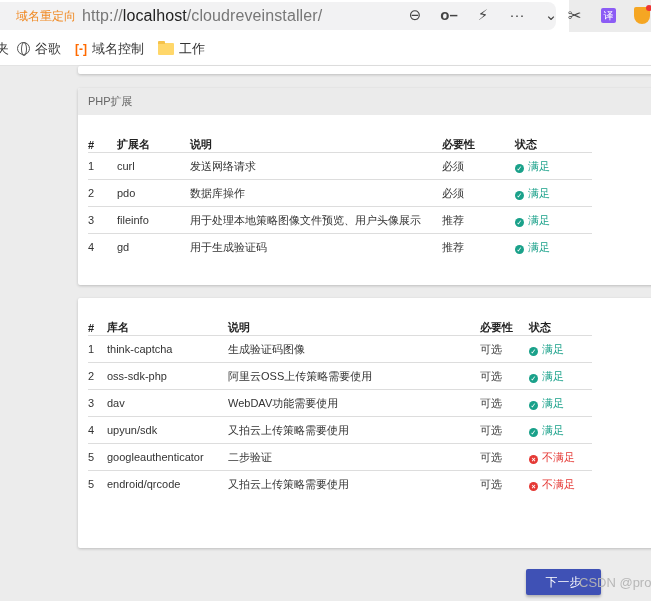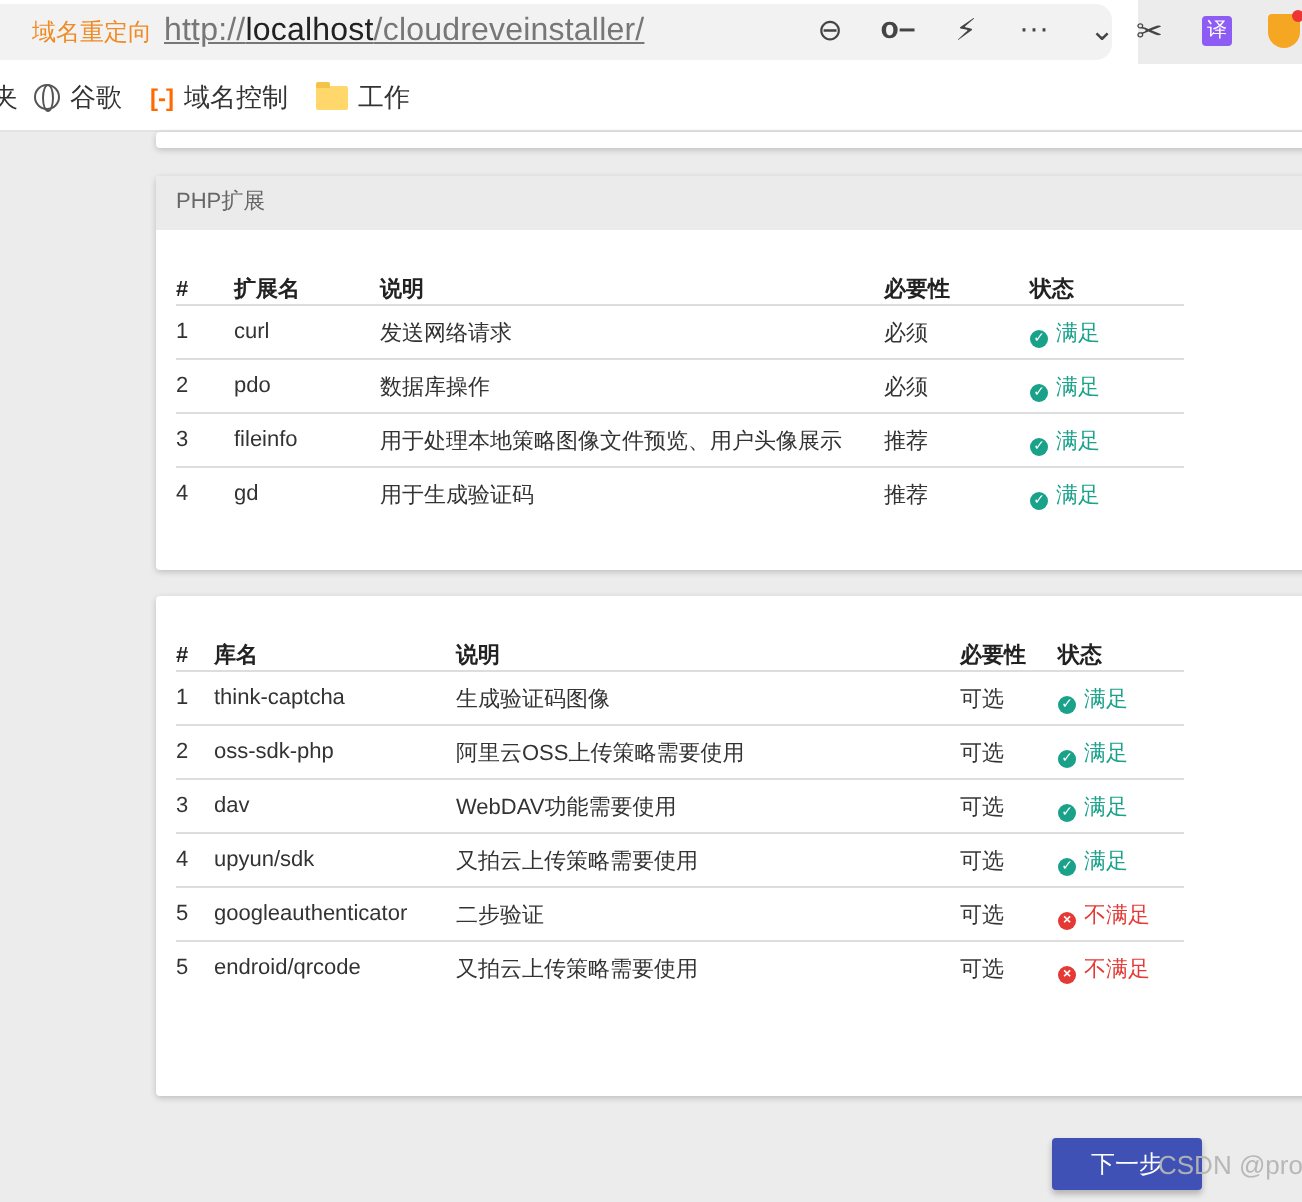--- a/index.html
+++ b/index.html
@@ -2,21 +2,21 @@
 <html><head>
 <meta charset="utf-8">
 <style>
   * { box-sizing: border-box; margin: 0; padding: 0; }
   html, body { width: 651px; height: 601px; overflow: hidden; }
   body { font-family: "Liberation Sans", "DejaVu Sans", sans-serif; background: #ececec; position: relative; color: #333; }
 
   .addrbar { position: absolute; left: 0; top: 0; width: 569px; height: 32px; background: #fff; }
   .url-box { position: absolute; left: 0; top: 2px; width: 556px; height: 28px; background: #f2f2f3; border-radius: 0 8px 8px 0; display: flex; align-items: center; }
   .redirect { color: #f08a24; font-size: 12px; margin-left: 16px; }
-  .url { font-size: 16px; color: #777; margin-left: 6px; letter-spacing: 0.1px; text-decoration: underline; }
+  .url { font-size: 16px; color: #777; margin-left: 6px; letter-spacing: 0.1px; }
   .url b { color: #222; font-weight: normal; }
   .addr-icons { position: absolute; left: 398px; top: 6px; display: flex; gap: 0; }
   .addr-icons span { width: 34px; text-align: center; font-size: 15px; color: #444; display: inline-block; }
   .ext { position: absolute; top: 6px; font-size: 14px; }
   .ext-cut { left: 568px; color: #444; font-size: 16px; }
   .ext-tr { left: 601px; width: 15px; height: 15px; background: #8c5cf5; color: #fff; font-size: 10px; text-align: center; line-height: 15px; border-radius: 2px; top: 8px; }
   .ext-shield { left: 634px; width: 16px; height: 17px; background: #f5a623; border-radius: 2px 2px 8px 8px; top: 7px; }
   .ext-shield i { position: absolute; right: -2px; top: -2px; width: 6px; height: 6px; border-radius: 50%; background: #e33; }
 
   .bookmarks { position: absolute; left: 0; top: 32px; width: 651px; height: 34px; background: #fff; border-bottom: 1px solid #e3e3e3; display: flex; align-items: center; font-size: 13px; color: #333; }

